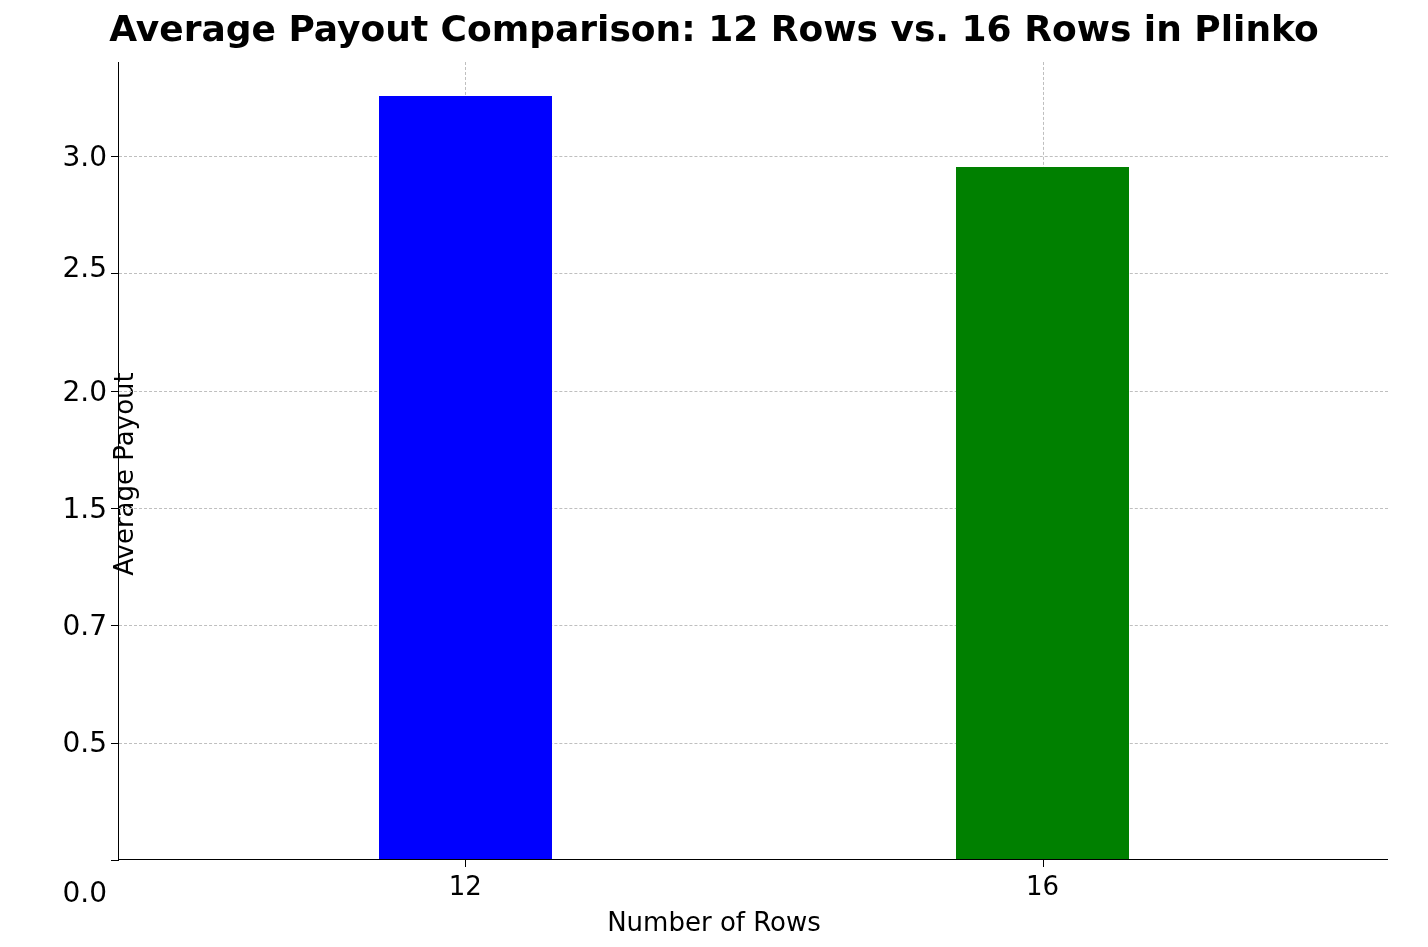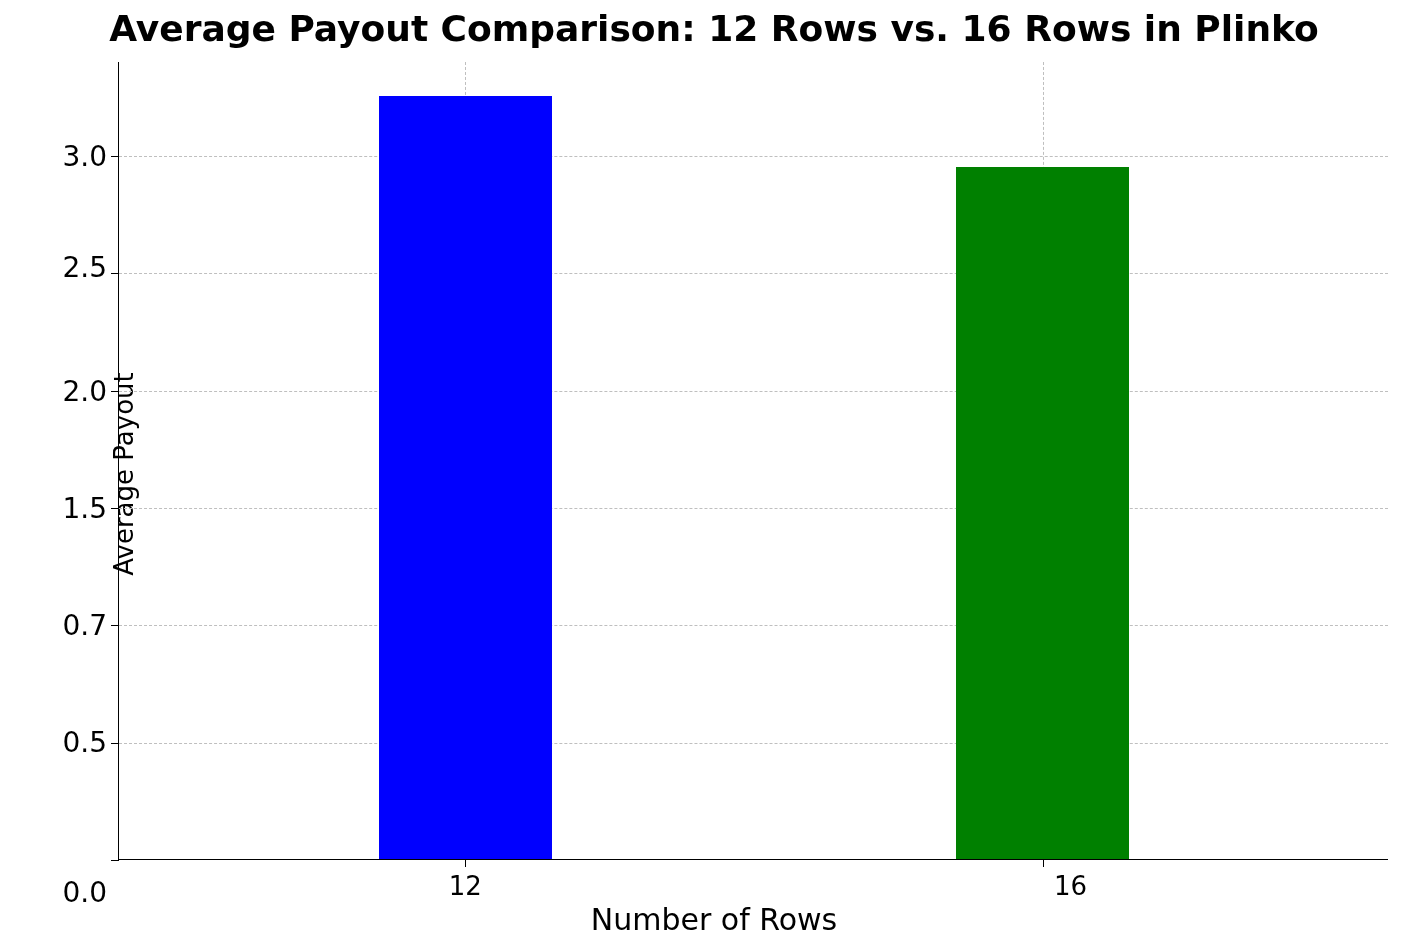--- a/index.html
+++ b/index.html
@@ -71,21 +71,21 @@
       font-size: 26px;
       color: #000;
       white-space: nowrap;
     }
     .x-axis-label {
       position: absolute;
       left: 0;
       right: 0;
       text-align: center;
       bottom: 10px;
-      font-size: 30px;
+      font-size: 26px;
       color: #000;
     }
     .bar {
       position: absolute;
       bottom: 0;
     }
     .tick-y {
       position: absolute;
       left: -8px;
       width: 8px;
@@ -128,15 +128,15 @@
       <div class="gridline-h" style="top: 93.8824px;"></div>
       <div class="tick-y" style="top: 93.8824px;"></div>
       <div class="y-tick-label" style="top: 93.8824px;">3.0</div>
       <div class="gridline-v" style="left: 346.364px;"></div>
       <div class="bar" style="left: 259.773px; width: 173.182px; height: 762.794px; background: rgb(0, 0, 255);"></div>
       <div class="tick-x" style="left: 346.364px;"></div>
       <div class="x-tick-label" style="left: 346.364px;">12</div>
       <div class="gridline-v" style="left: 923.636px;"></div>
       <div class="bar" style="left: 837.045px; width: 173.182px; height: 692.382px; background: rgb(0, 128, 0);"></div>
       <div class="tick-x" style="left: 923.636px;"></div>
-      <div class="x-tick-label" style="left: 923.636px; margin-left: 28px;">16</div>
+      <div class="x-tick-label" style="left: 923.636px;">16</div>
     </div>
 </div>
 
 </body></html>

